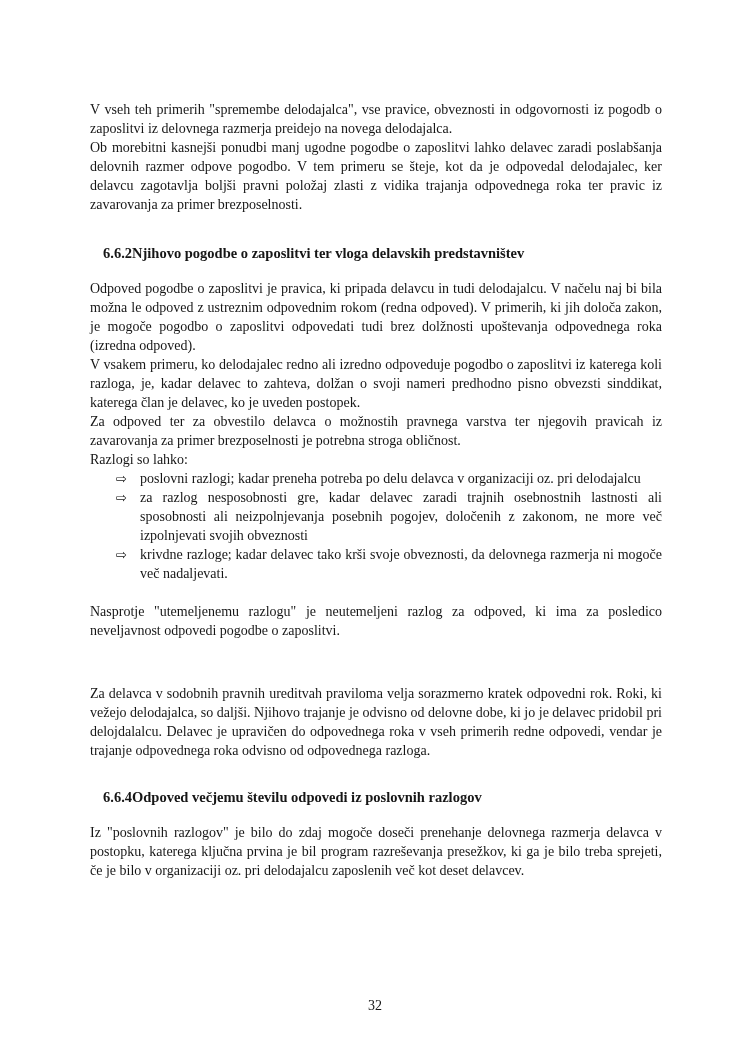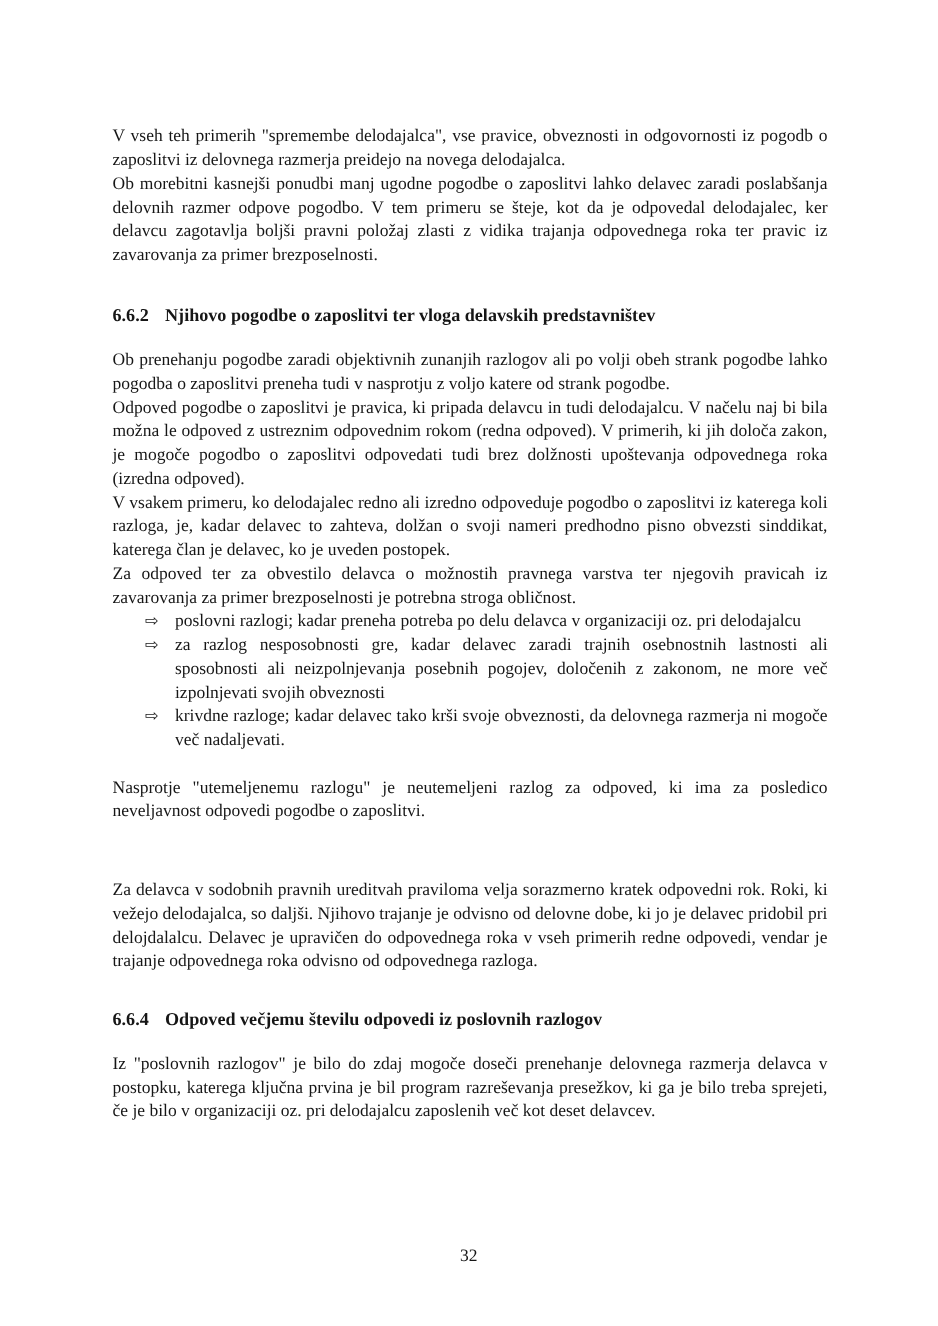--- a/index.html
+++ b/index.html
@@ -15,21 +15,21 @@
   .content {
     position: absolute;
     left: 90px;
     top: 100px;
     width: 572px;
     font-size: 14px;
     line-height: 19px;
   }
   p.jp { margin: 0; text-align: justify; }
   .heading { font-weight: bold; font-size: 14.5px; line-height: 19px; margin: 0; }
-  .heading .h-num { display: inline-block; min-width: 42px; }
+  .heading .h-num { display: inline-block; min-width: 42px; text-align: right; }
   .gap30 { height: 30px; }
   .gap28 { height: 28px; }
   .gap19 { height: 19px; }
   .gap16 { height: 16px; }
   .bullets { margin: 0; }
   .bullet { display: flex; align-items: flex-start; }
   .bullet .arrow {
     flex: 0 0 24px;
     margin-left: 26px;
     font-family: "DejaVu Sans", sans-serif;
@@ -56,24 +56,24 @@
     <p class="jp">Ob morebitni kasnejši ponudbi manj ugodne pogodbe o zaposlitvi lahko delavec zaradi poslabšanja delovnih razmer odpove pogodbo. V tem primeru se šteje, kot da je odpovedal delodajalec, ker delavcu zagotavlja boljši pravni položaj zlasti z vidika trajanja odpovednega roka ter pravic iz zavarovanja za primer brezposelnosti.</p>
 
     <div class="gap30"></div>
 
     <div class="heading">
       <span class="h-num">6.6.2</span><span class="h-title">Njihovo pogodbe o zaposlitvi ter vloga delavskih predstavništev</span>
     </div>
 
     <div class="gap16"></div>
 
-    <p class="jp">Ob prenehanju pogodbe zaradi objektivnih zunanjih razlogov ali po volji obeh strank pogodbe lahko pogodba o zaposlitvi preneha tudi v nasprotju z voljo katere od strank pogodbe.</p>
     <p class="jp">Odpoved pogodbe o zaposlitvi je pravica, ki pripada delavcu in tudi delodajalcu. V načelu naj bi bila možna le odpoved z ustreznim odpovednim rokom (redna odpoved). V primerih, ki jih določa zakon, je mogoče pogodbo o zaposlitvi odpovedati tudi brez dolžnosti upoštevanja odpovednega roka (izredna odpoved).</p>
     <p class="jp">V vsakem primeru, ko delodajalec redno ali izredno odpoveduje pogodbo o zaposlitvi iz katerega koli razloga, je, kadar delavec to zahteva, dolžan o svoji nameri predhodno pisno obvezsti sinddikat, katerega član je delavec, ko je uveden postopek.</p>
     <p class="jp">Za odpoved ter za obvestilo delavca o možnostih pravnega varstva ter njegovih pravicah iz zavarovanja za primer brezposelnosti je potrebna stroga obličnost.</p>
+    <p class="jp">Razlogi so lahko:</p>
 
     <div class="bullets">
       <div class="bullet">
         <span class="arrow">⇨</span>
         <span class="btext">poslovni razlogi; kadar preneha potreba po delu delavca v organizaciji oz. pri delodajalcu</span>
       </div>
       <div class="bullet">
         <span class="arrow">⇨</span>
         <span class="btext">za razlog nesposobnosti gre, kadar delavec zaradi trajnih osebnostnih lastnosti ali sposobnosti ali neizpolnjevanja posebnih pogojev, določenih z zakonom, ne more več izpolnjevati svojih obveznosti</span>
       </div>

